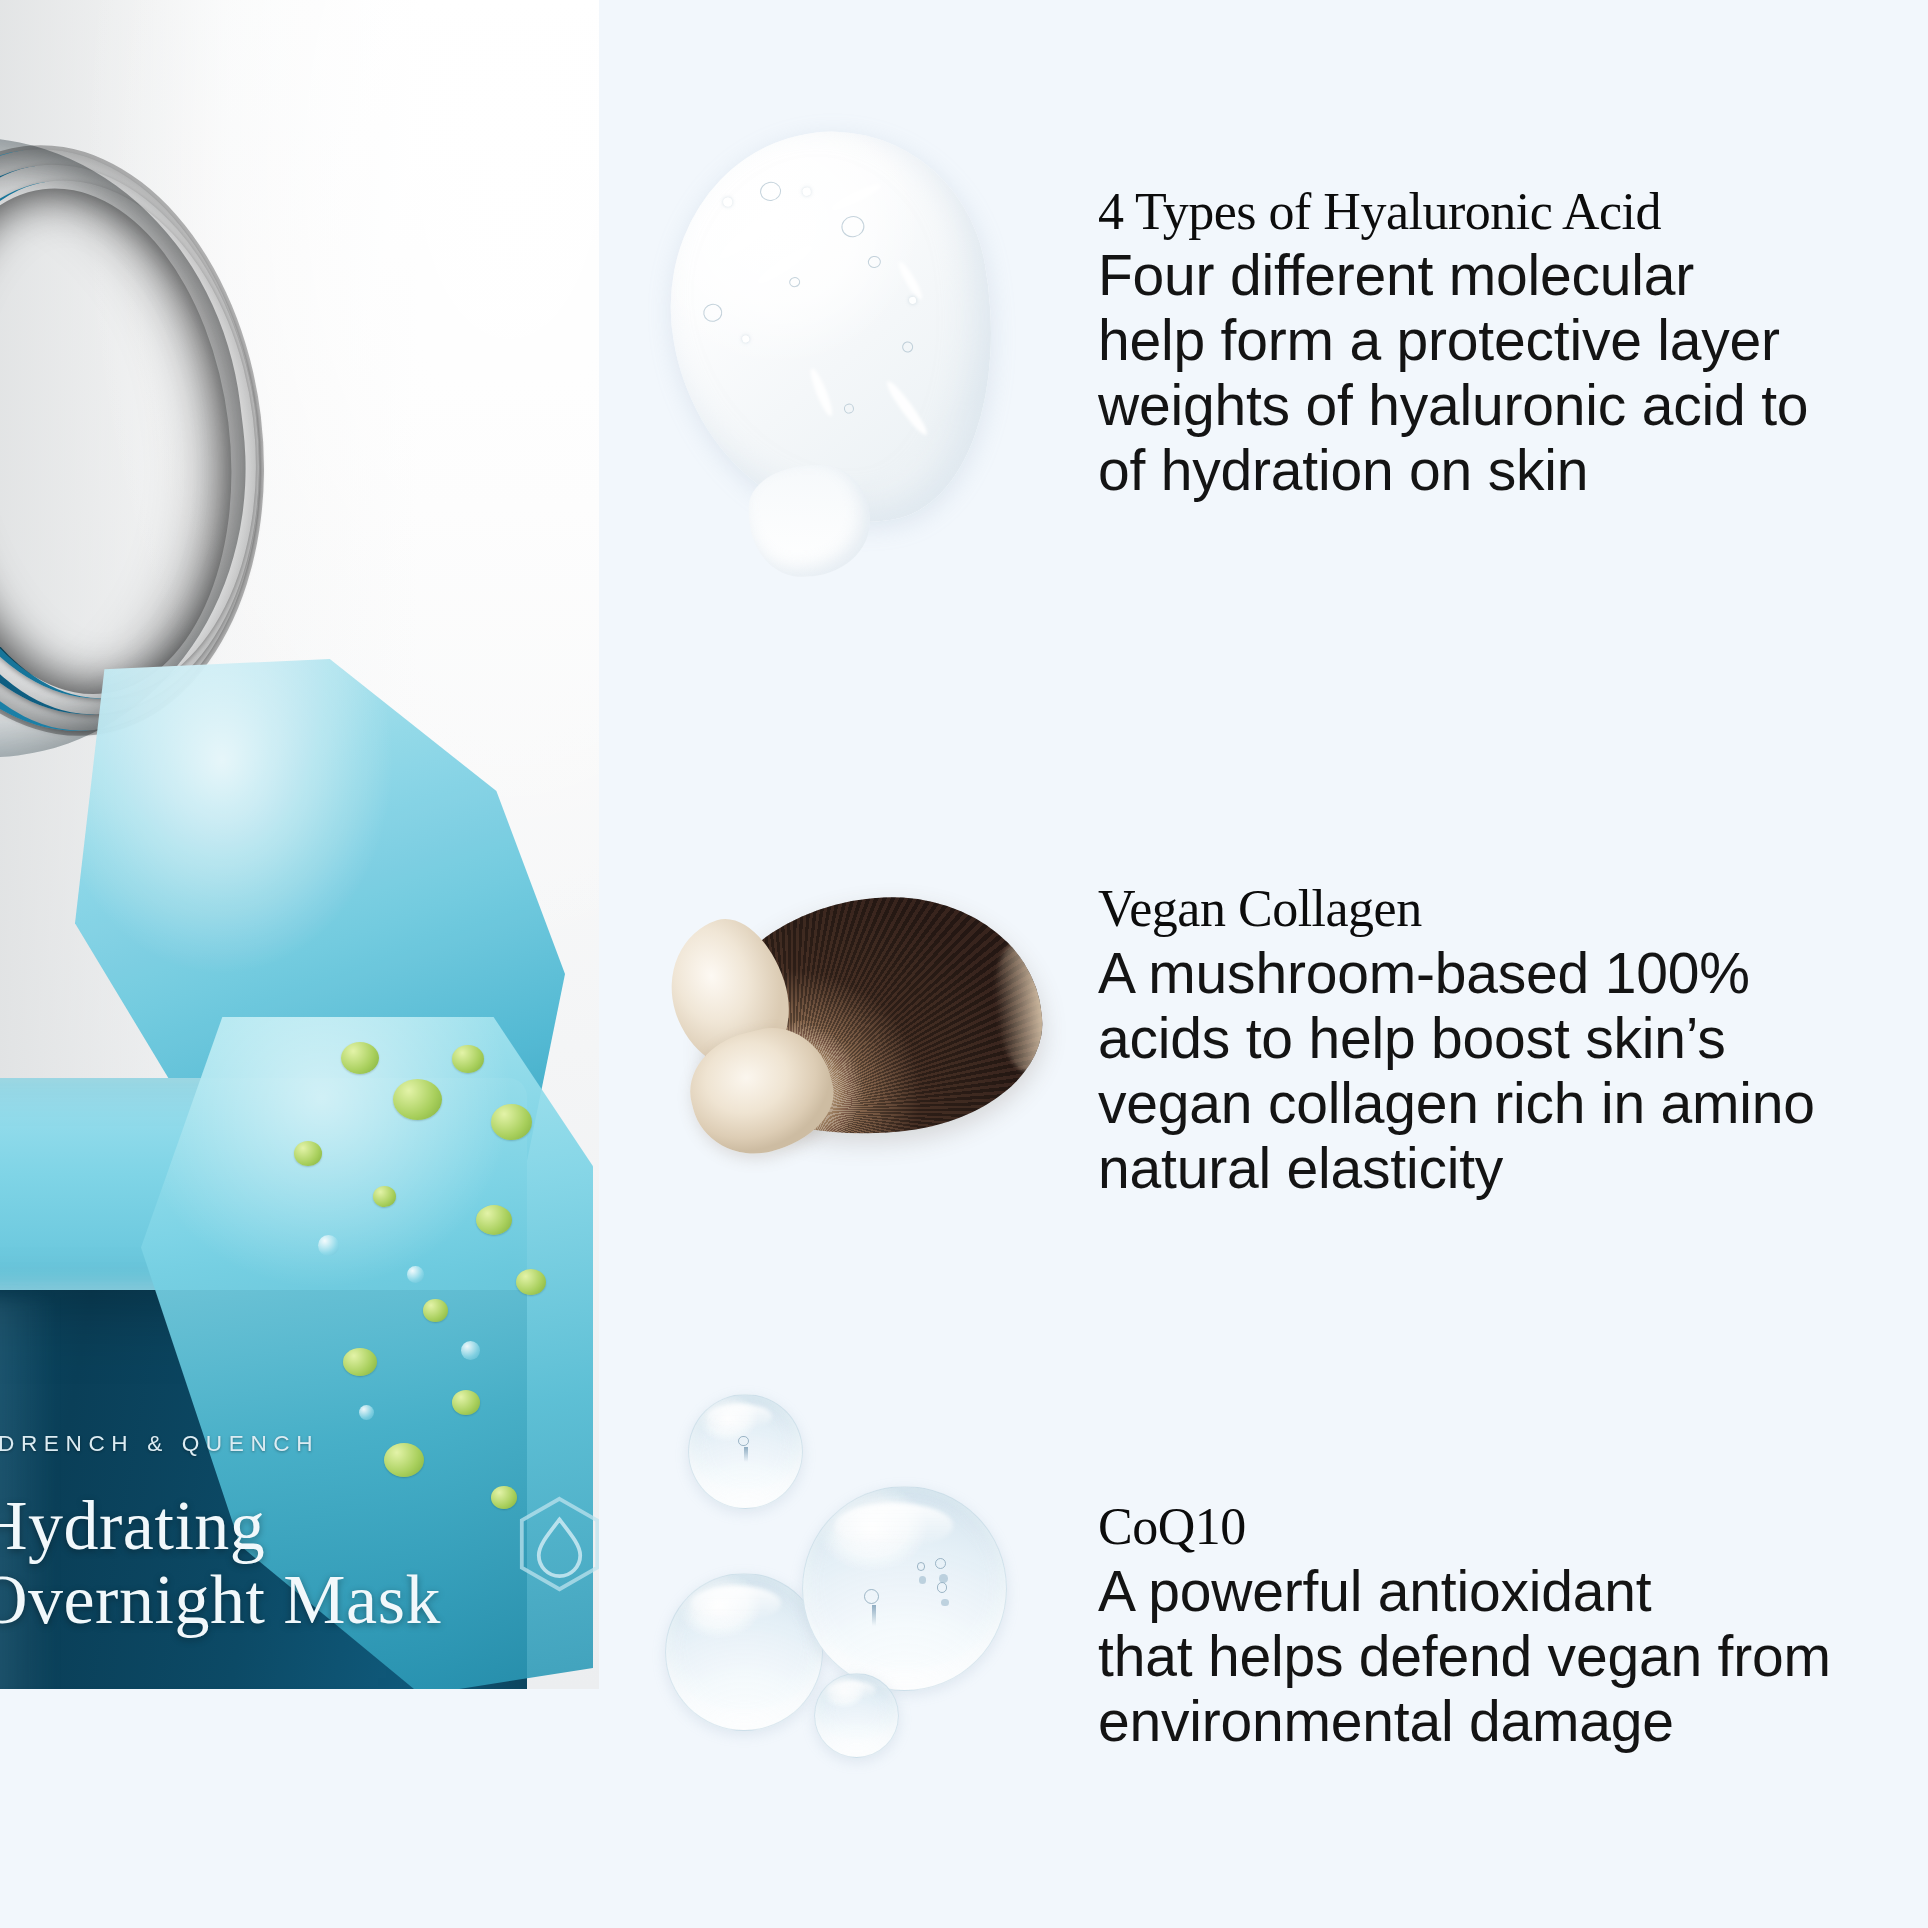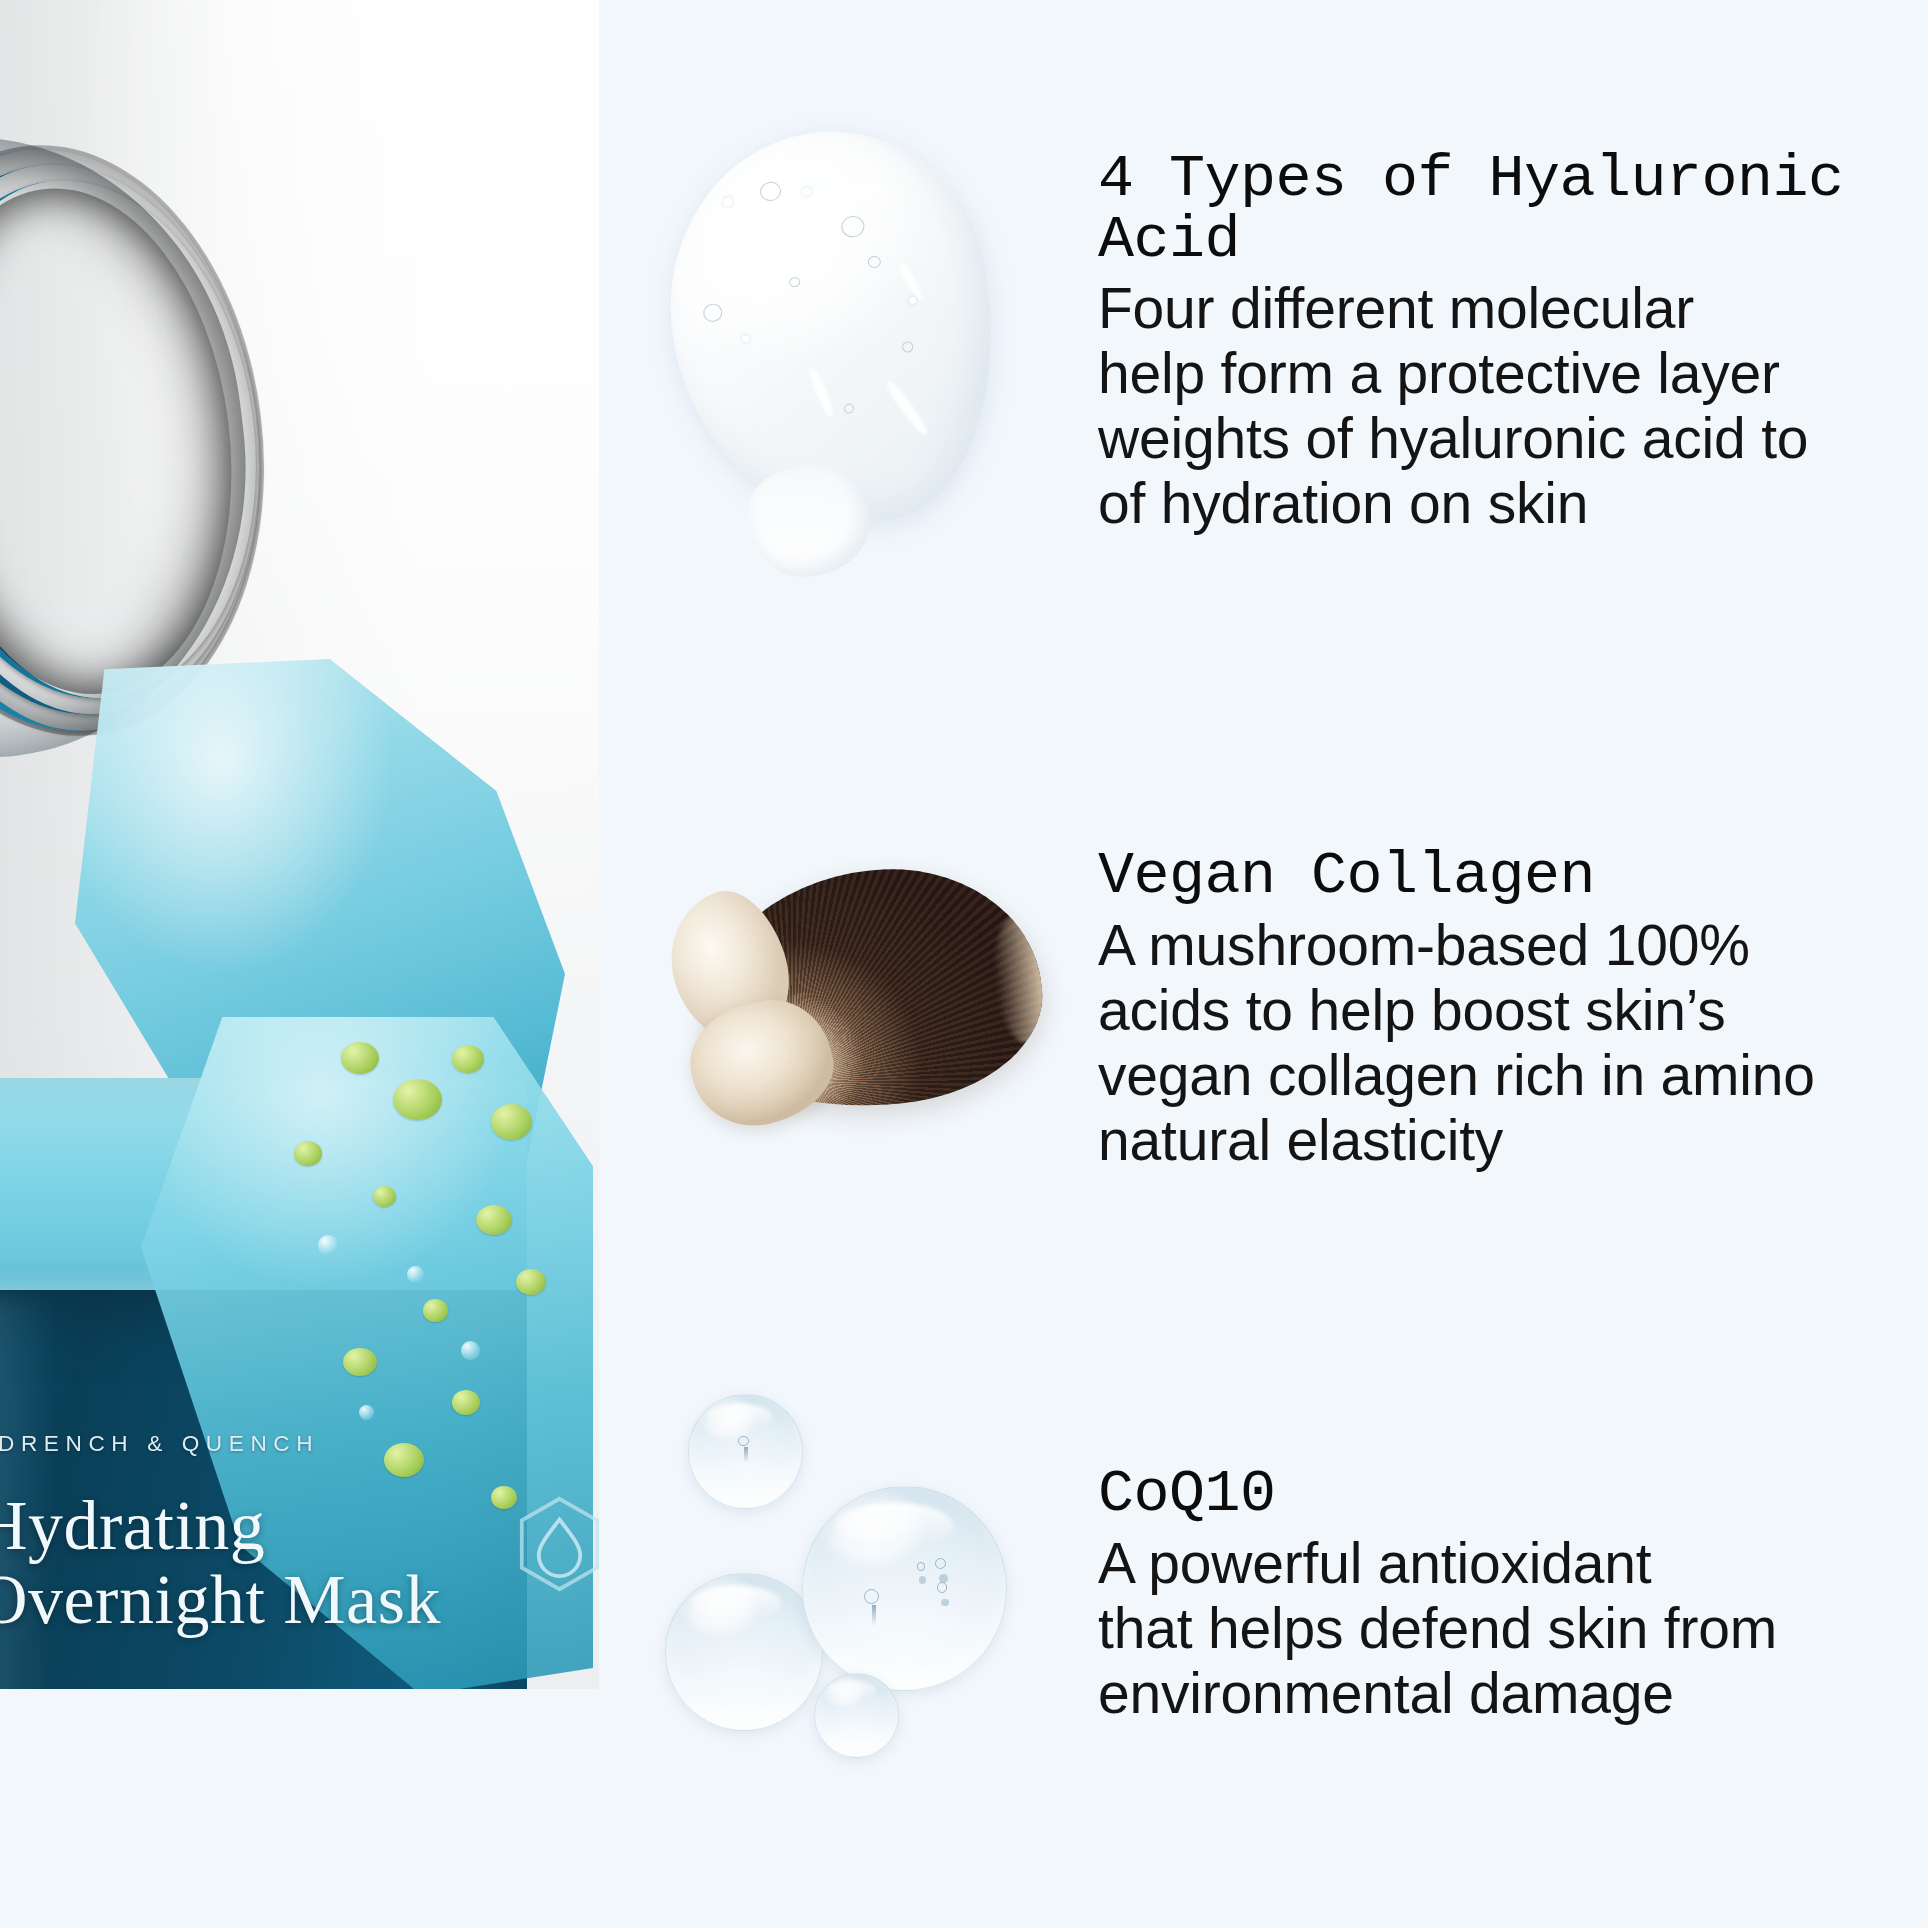--- a/index.html
+++ b/index.html
@@ -175,27 +175,28 @@
     margin-left:66px;
   }
   .f2 .figure{ height:311px; margin-top:19px; }
   .f3 .figure{ height:377px; }
 
   .text-col{ flex:1 1 auto; padding-left:38px; padding-top:7.5px; }
   .f2 .text-col{ padding-top:55px; }
   .f3 .text-col{ padding-top:70px; }
 
   .feat-title{
-    font-family:Liberation Mono, monospace;
+    font-family:Liberation Serif, serif;
     font-weight:400;
-    font-size:60px;
+    font-size:52px;
     line-height:1.02;
     color:#0c0c0c;
     letter-spacing:-0.5px;
     margin-bottom:5.6px;
+    margin-top:36px;
   }
   .feat-body{
     font-family:"Liberation Sans", sans-serif;
     font-weight:300;
     font-size:57px;
     line-height:1.14;
     color:#141414;
     letter-spacing:-0.2px;
     max-width:791px;
   }
@@ -440,21 +441,21 @@
             <div class="micro-f" style="left:67%;top:43%;width:8.5px;height:8.5px;"></div>
             <div class="micro-f" style="left:68%;top:55%;width:7.5px;height:7.5px;"></div>
           </div>
           <div class="drop d-sm"></div>
         </div>
       </div>
       <div class="text-col">
         <div class="feat-title">CoQ10</div>
         <div class="feat-body">
           <span>A powerful antioxidant</span>
-          <span>that helps defend skin from</span>
+          <span>that helps defend vegan from</span>
           <span>environmental damage</span>
         </div>
       </div>
     </div>
 
   </div>
 </div>
 
 
 </body></html>

